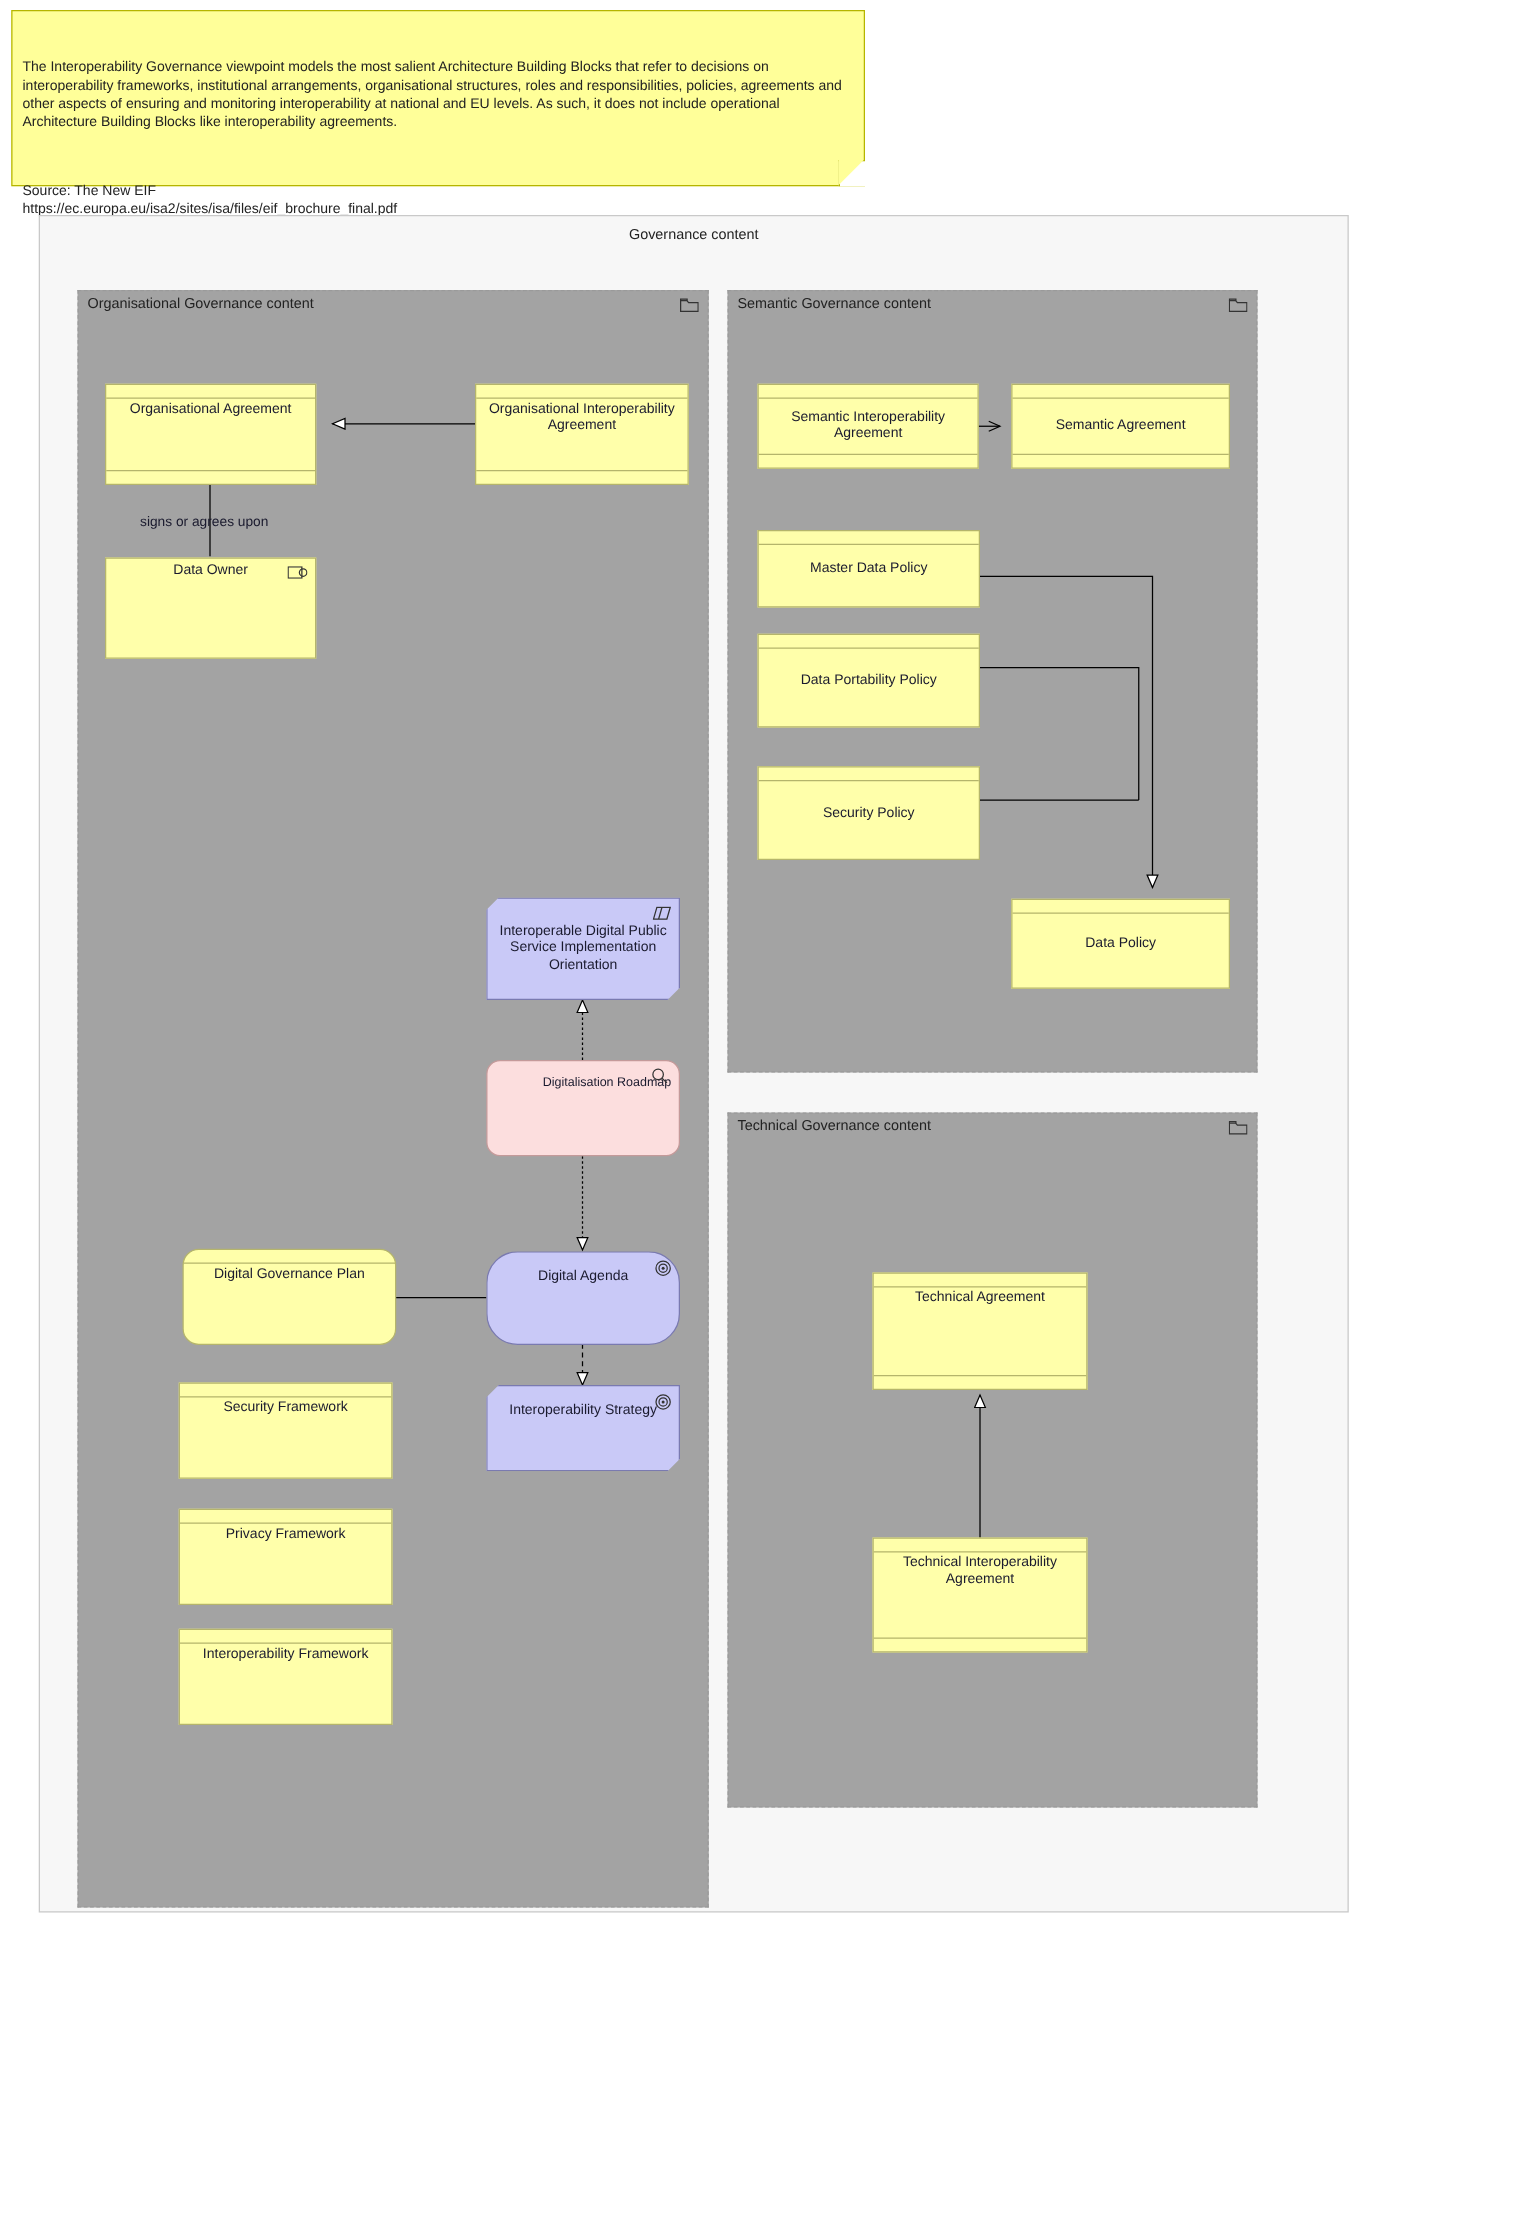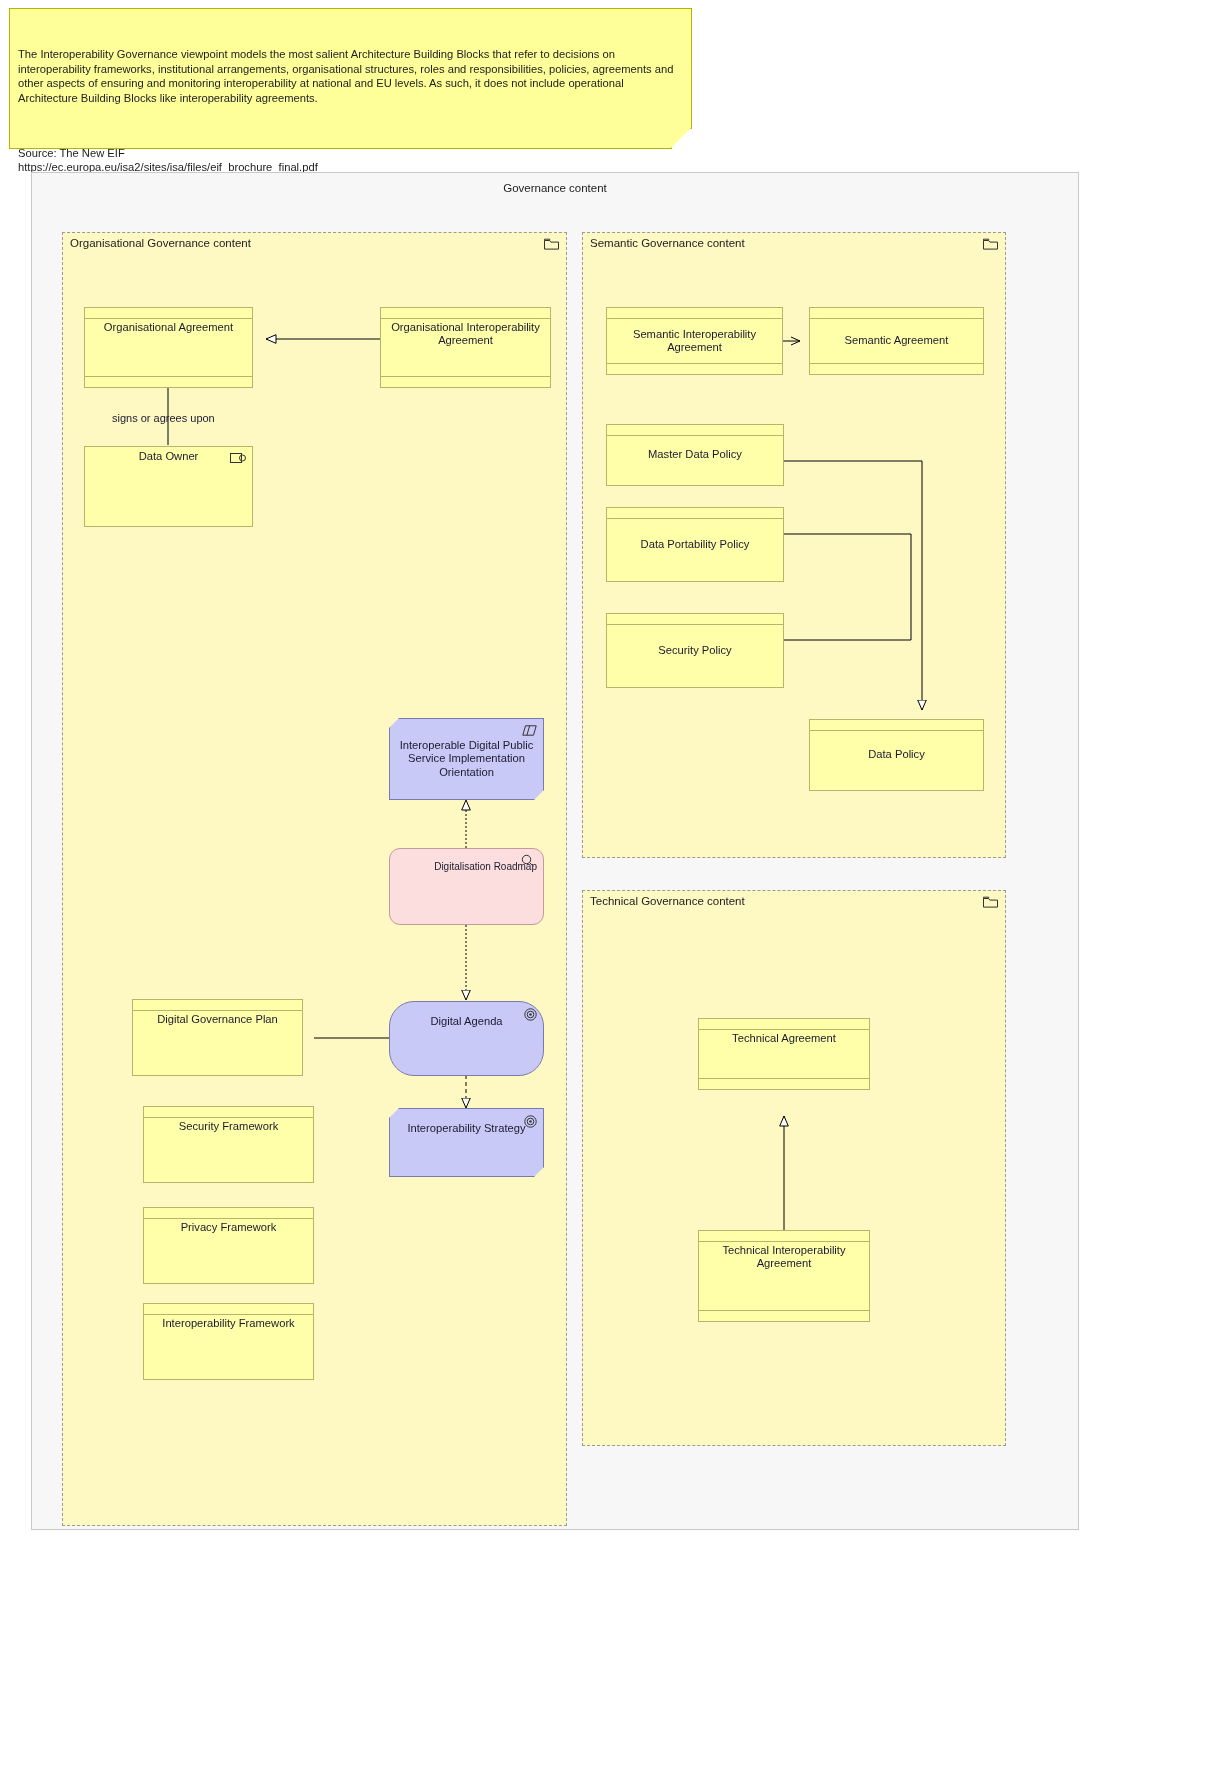--- a/index.html
+++ b/index.html
@@ -40,21 +40,21 @@
   
   .outer-group{
     left:31px;top:172px;width:1048px;height:1358px;
     background:#f7f7f7;border:1px solid #c9c9c9;
   }
   .outer-title{
     position:absolute;left:0;top:9px;width:100%;text-align:center;
     font-size:11.5px;color:#222;
   }
   .group{
-    background:#fef9c3;
+    background:#a3a3a3;
     border:1px dashed #9a9a9a;
     padding-left:40px;
   }
   .group-title{
     position:absolute;left:7px;top:4px;font-size:11.5px;color:#222;
     white-space:nowrap;
   }
   .folder-icon{
     position:absolute;right:7px;top:5px;width:15px;height:12px;
   }
@@ -230,21 +230,21 @@
 <div class="abs deliv" style="left:389px;top:848px;width:155px;height:77px;">
   <div class="lbl">Digitalisation Roadmap</div>
   <div class="icon" style="right:8px;top:5px;">
     <svg width="14" height="13" viewBox="0 0 14 13">
         <circle cx="5.5" cy="5.5" r="4.2" fill="none" stroke="#333" stroke-width="1"></circle>
         <line x1="8.6" y1="8.6" x2="12.6" y2="12.3" stroke="#333" stroke-width="1"></line>
       </svg>
   </div>
 </div>
 
-<div class="abs node center" style="left:132px;top:999px;width:171px;height:77px;">
+<div class="abs node center" style="left:146px;top:999px;width:171px;height:77px;border-radius:13px;">
   <div class="band-top"></div>
   <div class="lbl" style="top:13px;transform:none;">Digital Governance Plan</div>
 </div>
 
 <div class="abs moti" style="left:389px;top:1001px;width:155px;height:75px;border-radius:25px;">
   <div class="lbl topalign">Digital Agenda</div>
   <div class="icon">
     <svg width="13" height="13" viewBox="0 0 13 13">
         <circle cx="6.5" cy="6.5" r="5.7" fill="none" stroke="#333" stroke-width="1"></circle>
         <circle cx="6.5" cy="6.5" r="3.3" fill="none" stroke="#333" stroke-width="1"></circle>
@@ -304,21 +304,21 @@
 <div class="abs node" style="left:606px;top:613px;width:178px;height:75px;">
   <div class="band-top"></div>
   <div class="lbl" style="top:50%;transform:translateY(-50%);">Security Policy</div>
 </div>
 
 <div class="abs node" style="left:809px;top:719px;width:175px;height:72px;">
   <div class="band-top"></div>
   <div class="lbl" style="top:50%;transform:translateY(-50%);">Data Policy</div>
 </div>
 
-<div class="abs node" style="left:698px;top:1018px;width:172px;height:72px;">
+<div class="abs node" style="left:698px;top:1018px;width:172px;height:94px;">
   <div class="band-top"></div>
   <div class="band-bottom"></div>
   <div class="lbl">Technical Agreement</div>
 </div>
 
 <div class="abs node" style="left:698px;top:1230px;width:172px;height:92px;">
   <div class="band-top"></div>
   <div class="band-bottom"></div>
   <div class="lbl">Technical Interoperability Agreement</div>
 </div>

